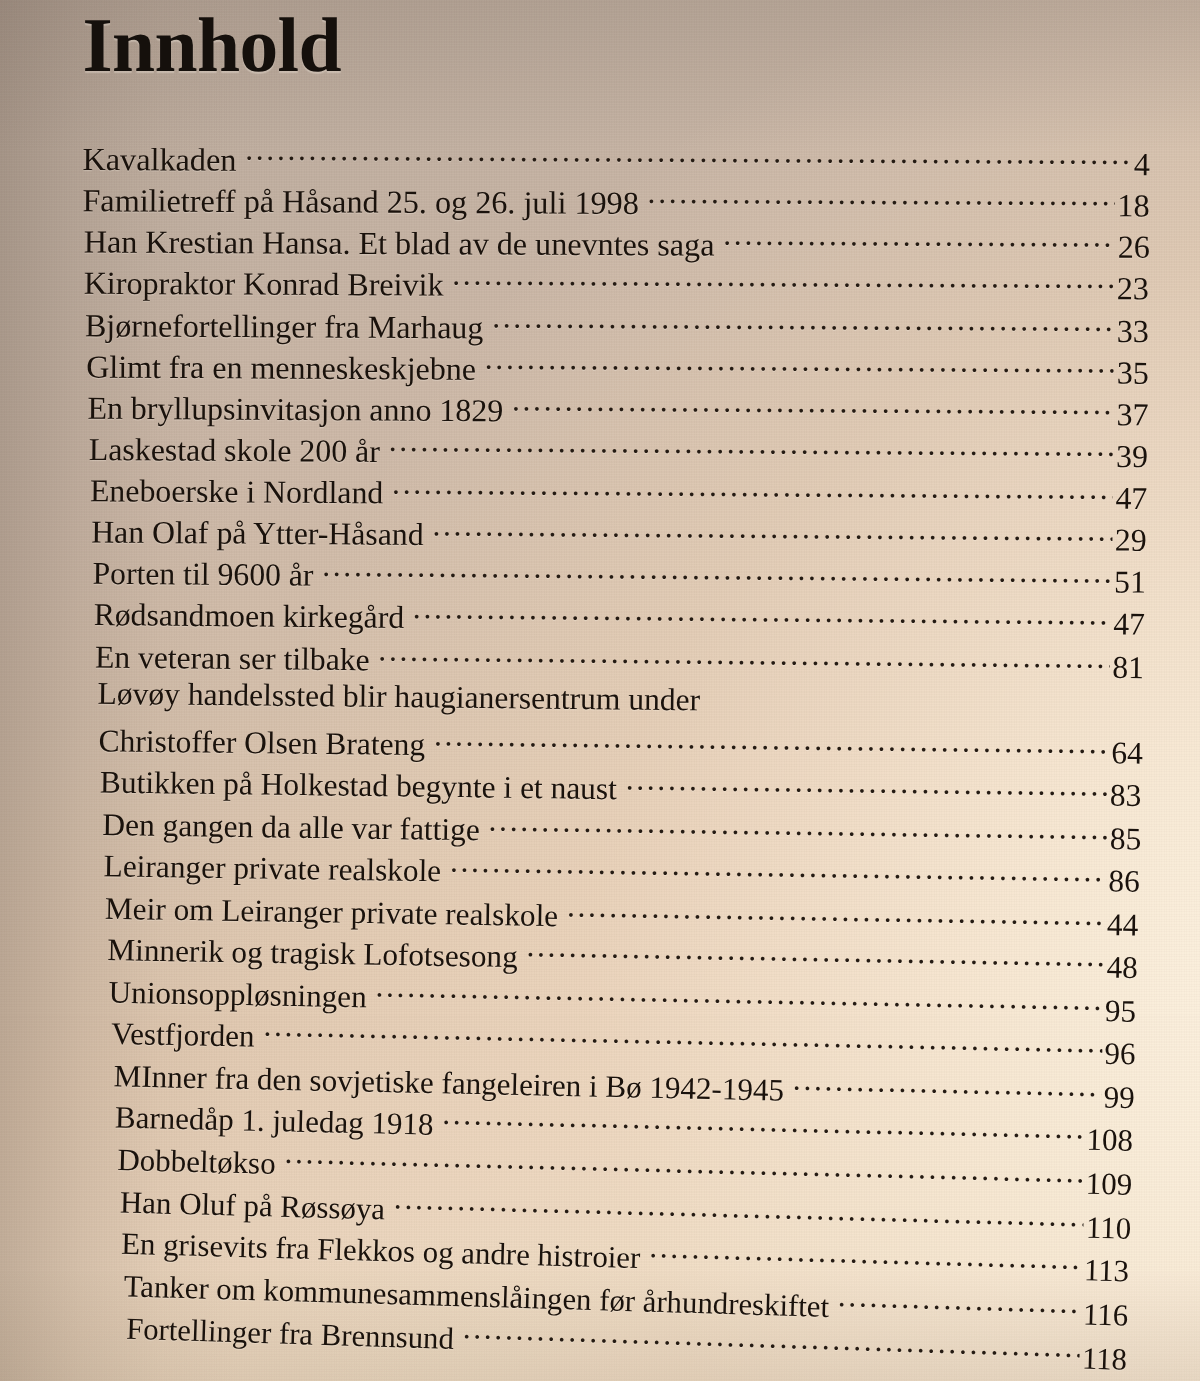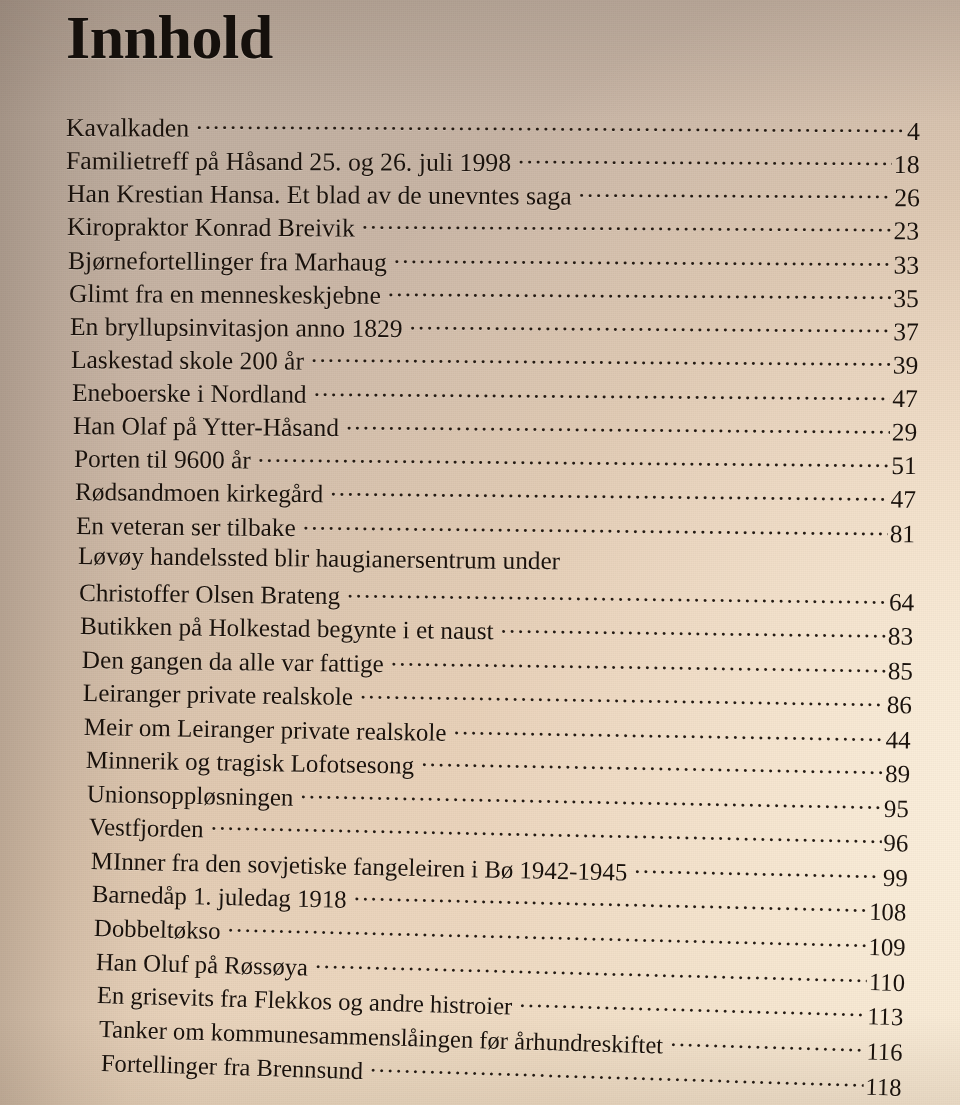--- a/index.html
+++ b/index.html
@@ -235,21 +235,21 @@
         <span class="entry-page">86</span>
       </div>
       <div class="toc-entry" style="left: 84.4431px; right: 48.8768px; top: 709.519px; font-size: 25.03px; transform: rotate(0.93deg);">
         <span class="entry-title">Meir om Leiranger private realskole</span>
         <span class="leader"></span>
         <span class="entry-page">44</span>
       </div>
       <div class="toc-entry" style="left: 85.9472px; right: 49.6789px; top: 743.044px; font-size: 24.99px; transform: rotate(1deg);">
         <span class="entry-title">Minnerik og tragisk Lofotsesong</span>
         <span class="leader"></span>
-        <span class="entry-page">89</span>
+        <span class="entry-page">48</span>
       </div>
       <div class="toc-entry" style="left: 87.4873px; right: 50.5067px; top: 776.592px; font-size: 24.94px; transform: rotate(1.07deg);">
         <span class="entry-title">Unionsoppløsningen</span>
         <span class="leader"></span>
         <span class="entry-page">95</span>
       </div>
       <div class="toc-entry" style="left: 89.0625px; right: 51.3598px; top: 810.163px; font-size: 24.9px; transform: rotate(1.15deg);">
         <span class="entry-title">Vestfjorden</span>
         <span class="leader"></span>
         <span class="entry-page">96</span>

